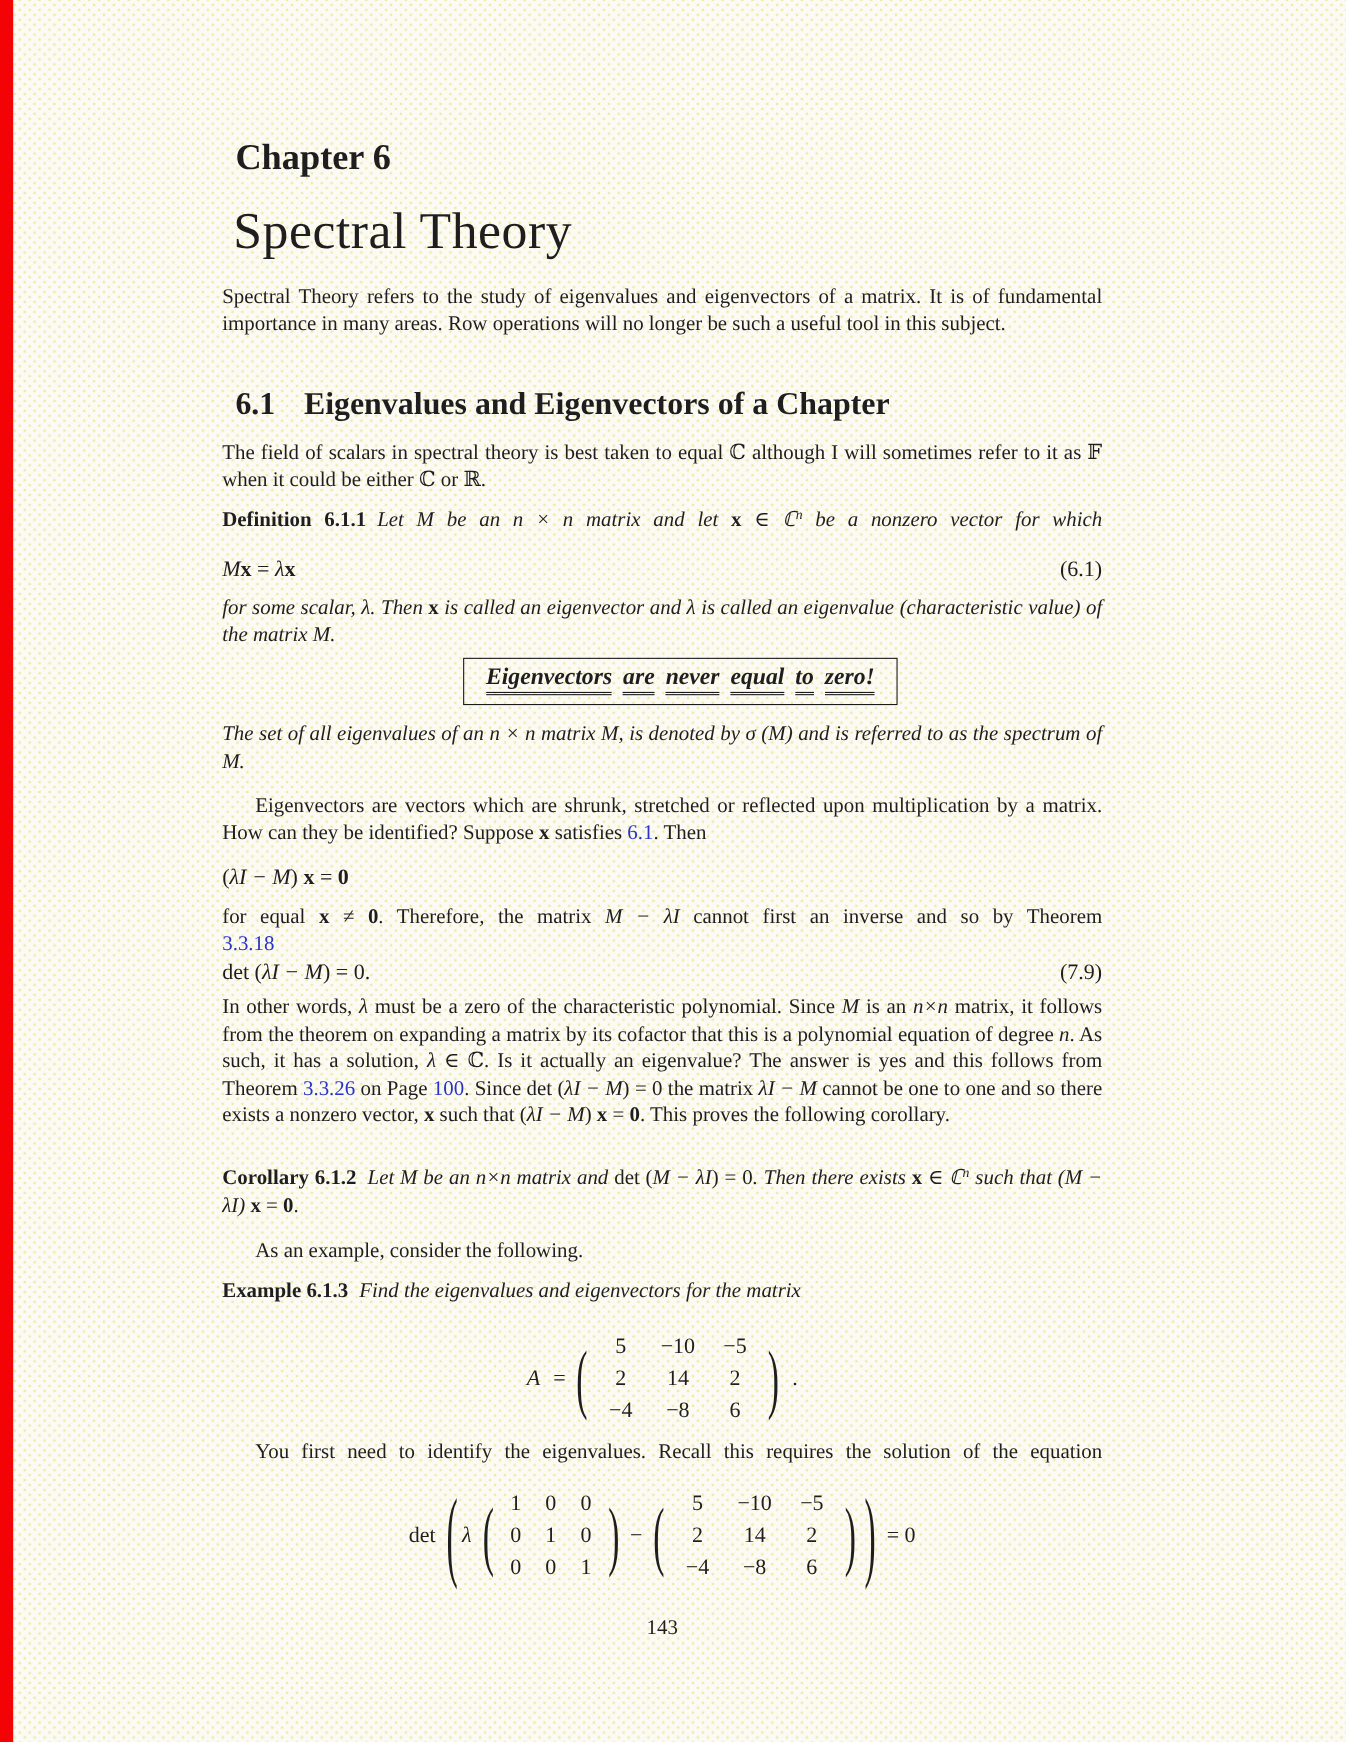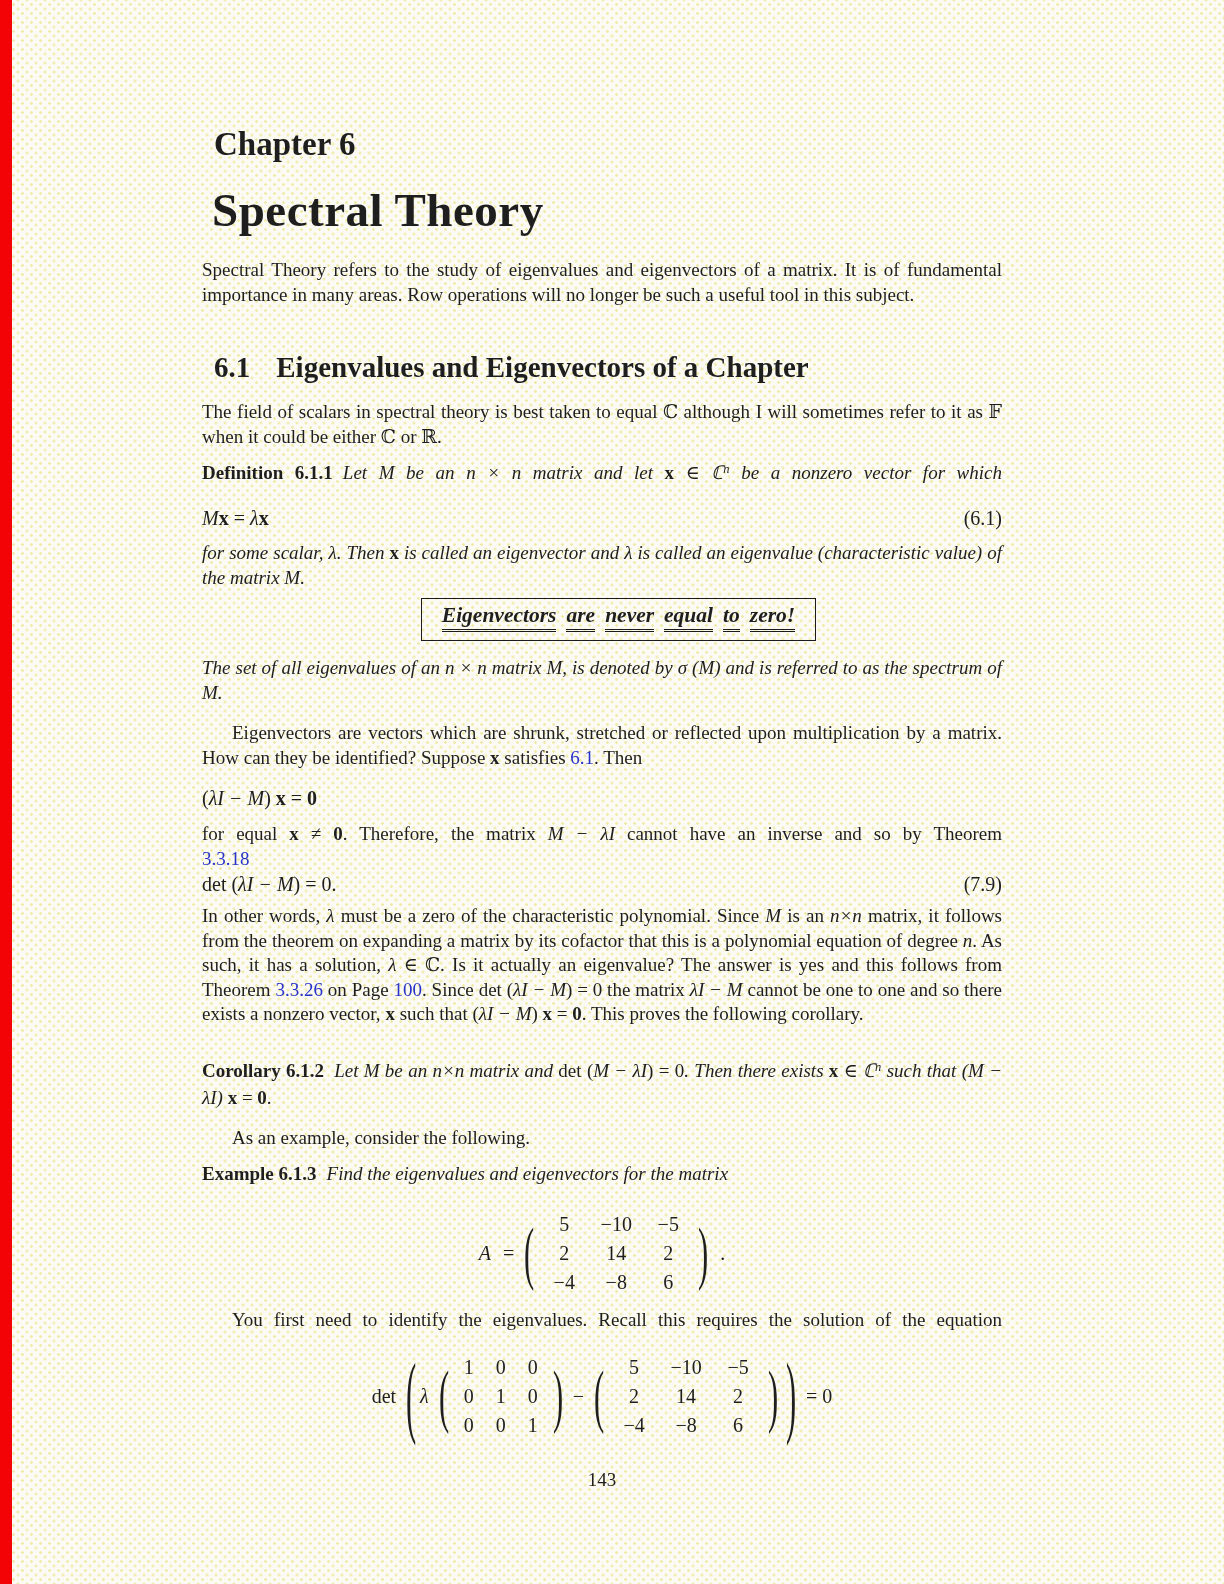--- a/index.html
+++ b/index.html
@@ -13,21 +13,21 @@
     background-position:0 0, 4.5px 4.5px;
     font-family:"Liberation Serif","DejaVu Serif",serif;
     color:#1e1e1e;
   }
   .stripe{position:absolute;left:0;top:0;width:12px;height:1584px;background:#f40306;}
   .abs{position:absolute;left:202px;width:800px;}
   .para{font-size:19px;line-height:24.5px;text-align:justify;}
   .force-just{text-align:justify;text-align-last:justify;}
   .indent{text-indent:30px;}
   .chapter-label{left:214px;font-size:33px;font-weight:700;}
-  .chapter-title{left:212px;font-size:47px;font-weight:700;letter-spacing:.5px;}
+  .chapter-title{left:212px;font-size:47px;font-weight:400;letter-spacing:.5px;}
   .section-head{left:214px;width:788px;font-size:29px;font-weight:700;}
   .section-head .secnum{margin-right:26px;}
   .lbl{font-weight:700;margin-right:10px;}
   .f-r{font-style:normal;}
   .f-i{font-style:italic;}
   .f-b{font-weight:700;font-style:normal;}
   .f-l{font-style:normal;}
   .f-l{color:#2833c7;}
   .f-sup{font-style:italic;font-size:.66em;position:relative;top:-.5em;}
   .eqrow{font-size:20px;line-height:25px;}
@@ -81,21 +81,21 @@
   <div class="abs boxwrap" style="top:598px;">
     <span class="callout"><span class="uw">Eigenvectors</span><span class="uw">are</span><span class="uw">never</span><span class="uw">equal</span><span class="uw">to</span><span class="uw">zero!</span></span>
   </div>
 
   <div class="abs para" style="top:656px;"><span class="f-i">The set of all eigenvalues of an n × n matrix M, is denoted by σ (M) and is referred to as the spectrum of M.</span></div>
 
   <div class="abs para indent" style="top:721px;"><span class="f-r">Eigenvectors are vectors which are shrunk, stretched or reflected upon multiplication by a matrix. How can they be identified? Suppose </span><span class="f-b">x</span><span class="f-r"> satisfies </span><span class="f-l">6.1</span><span class="f-r">. Then</span></div>
 
   <div class="abs eqrow" style="top:786px;"><span class="f-r">(</span><span class="f-i">λI − M</span><span class="f-r">) </span><span class="f-b">x</span><span class="f-r"> = </span><span class="f-b">0</span></div>
 
-  <div class="abs para force-just" style="top:822px;"><span class="f-r">for equal </span><span class="f-b">x</span><span class="f-r"> ≠ </span><span class="f-b">0</span><span class="f-r">. Therefore, the matrix </span><span class="f-i">M − λI</span><span class="f-r"> cannot have an inverse and so by Theorem</span></div>
+  <div class="abs para force-just" style="top:822px;"><span class="f-r">for equal </span><span class="f-b">x</span><span class="f-r"> ≠ </span><span class="f-b">0</span><span class="f-r">. Therefore, the matrix </span><span class="f-i">M − λI</span><span class="f-r"> cannot first an inverse and so by Theorem</span></div>
   <div class="abs para" style="top:847px;"><span class="f-l">3.3.18</span></div>
 
   <div class="abs eqrow" style="top:872px;">
     <span><span class="f-r">det (</span><span class="f-i">λI − M</span><span class="f-r">) = 0.</span></span>
     <span class="eqtag">(7.9)</span>
   </div>
 
   <div class="abs para" style="top:904px;"><span class="f-r">In other words, </span><span class="f-i">λ</span><span class="f-r"> must be a zero of the characteristic polynomial. Since </span><span class="f-i">M</span><span class="f-r"> is an </span><span class="f-i">n×n</span><span class="f-r"> matrix, it follows from the theorem on expanding a matrix by its cofactor that this is a polynomial equation of degree </span><span class="f-i">n</span><span class="f-r">. As such, it has a solution, </span><span class="f-i">λ</span><span class="f-r"> ∈ ℂ. Is it actually an eigenvalue? The answer is yes and this follows from Theorem </span><span class="f-l">3.3.26</span><span class="f-r"> on Page </span><span class="f-l">100</span><span class="f-r">. Since det (</span><span class="f-i">λI − M</span><span class="f-r">) = 0 the matrix </span><span class="f-i">λI − M</span><span class="f-r"> cannot be one to one and so there exists a nonzero vector, </span><span class="f-b">x</span><span class="f-r"> such that (</span><span class="f-i">λI − M</span><span class="f-r">) </span><span class="f-b">x</span><span class="f-r"> = </span><span class="f-b">0</span><span class="f-r">. This proves the following corollary.</span></div>
 
   <div class="abs para" style="top:1059px;">

